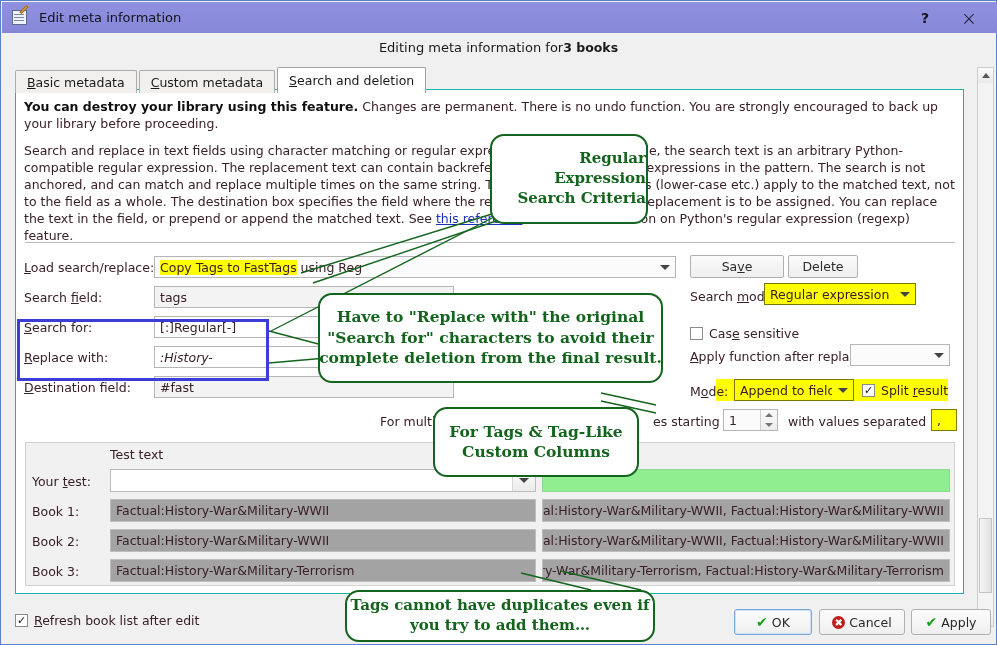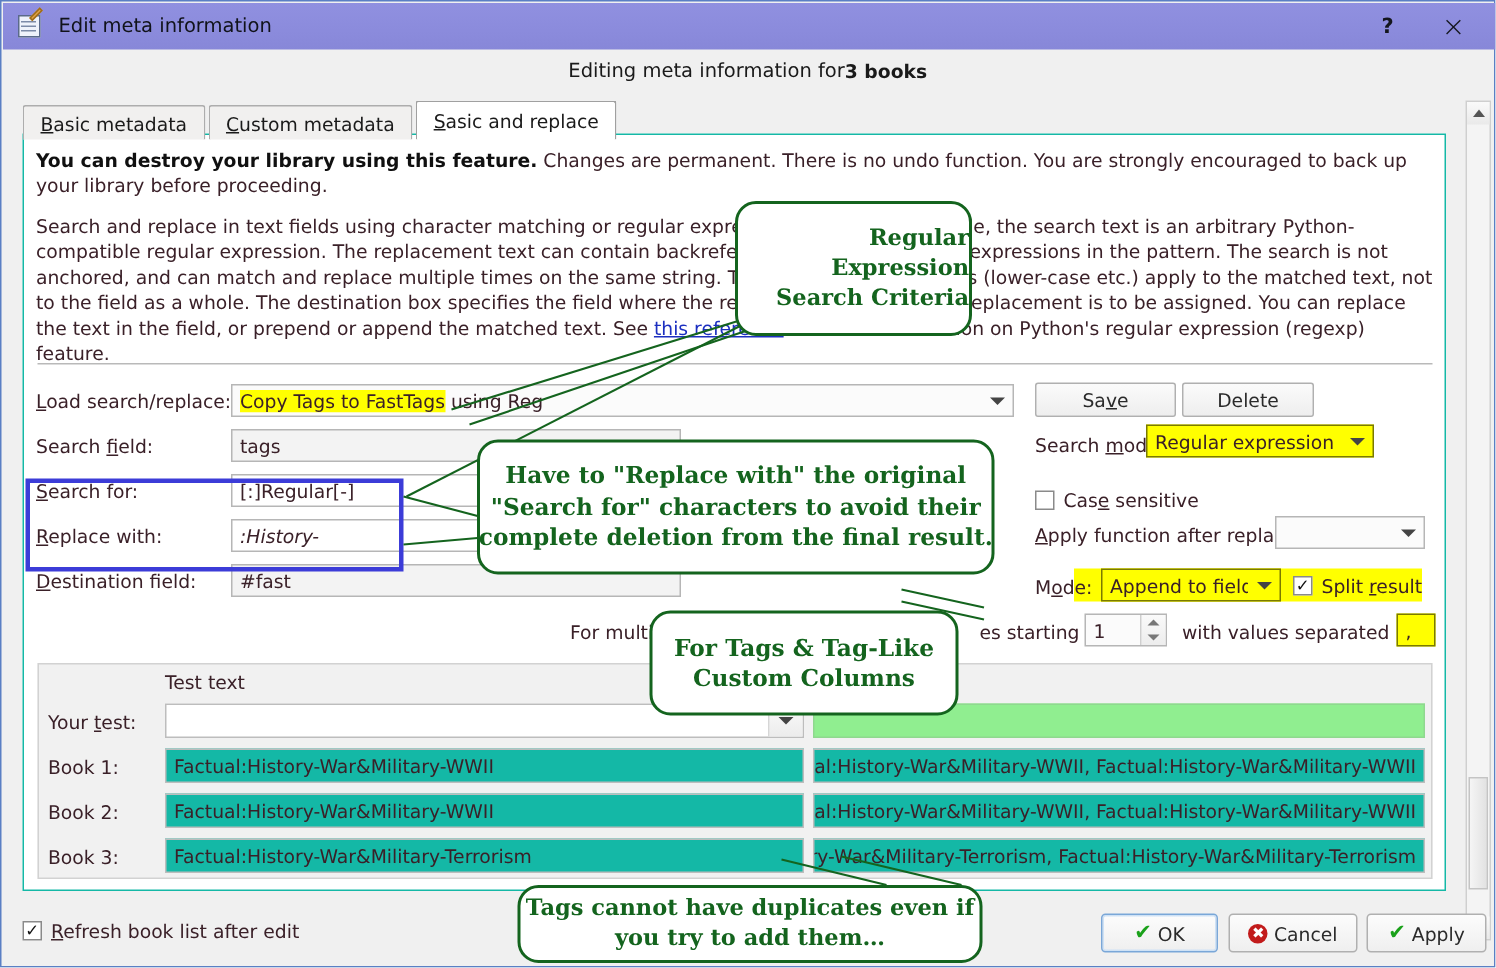--- a/index.html
+++ b/index.html
@@ -83,21 +83,21 @@
   .spin .v{flex:1 1 auto;padding-left:5px;font-size:12.5px;color:#3a2028;}
   .spin .arrows{width:16px;height:20px;border-left:1px solid #cfcfcf;background:linear-gradient(to bottom,#fafafa,#ededed);
     display:flex;flex-direction:column;align-items:center;justify-content:space-around;}
   .spin .up{width:0;height:0;border-left:4px solid transparent;border-right:4px solid transparent;border-bottom:4px solid #777;}
   .spin .dn{width:0;height:0;border-left:4px solid transparent;border-right:4px solid transparent;border-top:4px solid #777;}
 
   
   .testarea{position:absolute;left:9px;top:352px;width:930px;height:144px;background:#f1f1f1;border:1px solid #d2d2d2;box-sizing:border-box;}
   .tt-hdr{position:absolute;left:84px;top:4px;font-size:12.5px;color:#3a2028;}
   .rowlbl{position:absolute;font-size:12.5px;color:#3a2028;}
-  .tfield{position:absolute;box-sizing:border-box;height:23px;background:#14b8a6;border:1px solid #bdbdbd;
+  .tfield{position:absolute;box-sizing:border-box;height:23px;background:#a3a3a3;border:1px solid #bdbdbd;
     display:flex;align-items:center;padding:0 5px;font-size:12.5px;color:#3a2028;white-space:nowrap;overflow:hidden;}
   .tfield.green{background:#90ee90;border-color:#8fd88f;}
   .tcombo{position:absolute;box-sizing:border-box;height:23px;background:#fff;border:1px solid #bdbdbd;display:flex;align-items:center;}
   .tcombo .tsp{flex:1 1 auto;}
   .tcombo .dd{width:22px;height:21px;border-left:1px solid #d6d6d6;background:linear-gradient(to bottom,#fbfbfb,#ececec);
     display:flex;align-items:center;justify-content:center;}
 
   
   .botchk{position:absolute;left:14px;top:612px;display:flex;align-items:center;font-size:12.5px;color:#3a2028;}
   .bbtn{position:absolute;top:608px;height:26px;box-sizing:border-box;background:linear-gradient(to bottom,#fcfcfc,#efefef);
@@ -149,21 +149,21 @@
     <div class="tab">
         <u>B</u>
         <span>asic metadata</span>
       </div>
     <div class="tab">
         <u>C</u>
         <span>ustom metadata</span>
       </div>
     <div class="tab active">
         <u>S</u>
-        <span>asic and replace</span>
+        <span>earch and deletion</span>
       </div>
   </div>
 
   <div class="panel">
 
     <div class="warn">
       <b>You can destroy your library using this feature.</b><span> Changes are permanent. There is no undo function. You are strongly encouraged to back up your library before proceeding.</span>
     </div>
 
     <div class="para">
@@ -184,21 +184,21 @@
     <div class="lbl" style="left:8px;top:230px;"><u>S</u>earch for:</div>
     <div class="field white" style="left:138px;top:226px;width:300px;">[:]Regular[-]</div>
 
     <div class="lbl" style="left:8px;top:260px;"><u>R</u>eplace with:</div>
     <div class="field white" style="left:138px;top:256px;width:300px;font-style:italic;">:History-</div>
 
     <div class="lbl" style="left:8px;top:290px;"><u>D</u>estination field:</div>
     <div class="field ro" style="left:138px;top:286px;width:300px;">#fast</div>
 
     <div class="btn" style="left:674px;top:165px;width:94px;">Sa<u>v</u>e</div>
-    <div class="btn" style="left:772px;top:165px;width:88px;">Delete</div>
+    <div class="btn" style="left:772px;top:165px;width:70px;">Delete</div>
 
     <div class="lbl" style="left:674px;top:199px;">Search <u>m</u>ode:</div>
     <div class="combo hl" style="left:748px;top:193px;width:152px;border-color:#7a7a00;background:#ffff00;">
       <div class="txt">Regular expression</div>
       <div class="caret"></div>
     </div>
 
     <div class="chk" style="left:674px;top:236px;">
       <span class="box"></span>
       <span>Cas<u>e</u> sensitive</span>

